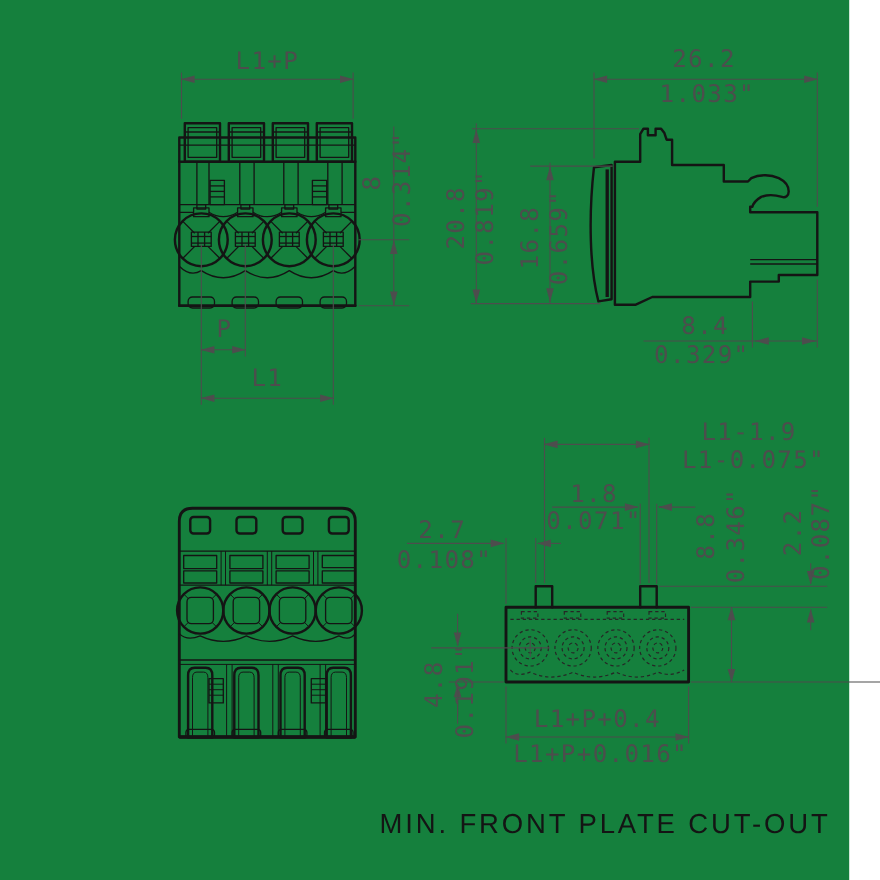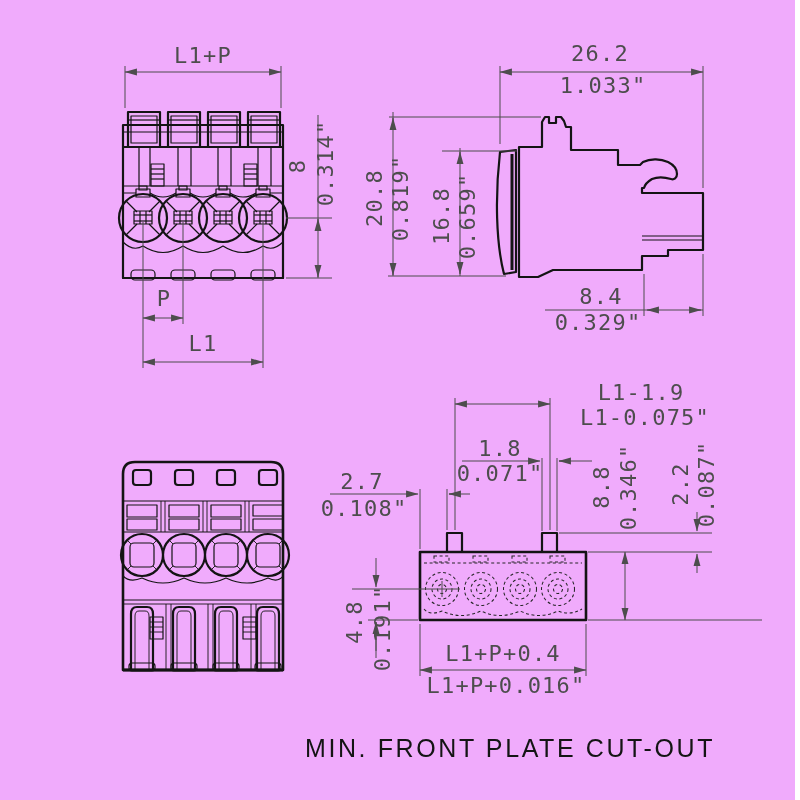--- a/index.html
+++ b/index.html
@@ -1,16 +1,16 @@
 <!DOCTYPE html>
 <html><head>
 <meta charset="utf-8">
 <style>
   html,body{margin:0;padding:0;background:#fff;}
-  .page{width:795px;height:800px;background:#f0abfc;position:relative;font-family:"Liberation Sans",sans-serif;}
+  .page{width:732px;height:800px;background:#15803d;position:relative;font-family:"Liberation Sans",sans-serif;padding-left:40px;}
   svg{display:block;}
   .o{fill:none;stroke:#141414;stroke-width:2.2;stroke-linejoin:round;stroke-linecap:round;}
   .ob{fill:none;stroke:#141414;stroke-width:2.6;stroke-linejoin:round;}
   .d{fill:none;stroke:#141414;stroke-width:1.2;stroke-linejoin:round;}
   .t{fill:none;stroke:#141414;stroke-width:0.9;}
   .dim{fill:none;stroke:#4d4d4d;stroke-width:1;}
   .dsh{fill:none;stroke:#262626;stroke-width:1.05;stroke-dasharray:3 2.6;}
   .dimtxt{fill:#4d4d4d;font-family:"DejaVu Sans Mono",monospace;font-size:22px;letter-spacing:1.2px;text-anchor:middle;}
   .titletxt{fill:#141414;font-family:"Liberation Sans",sans-serif;font-size:25px;letter-spacing:2.6px;text-anchor:middle;}
 </style>

